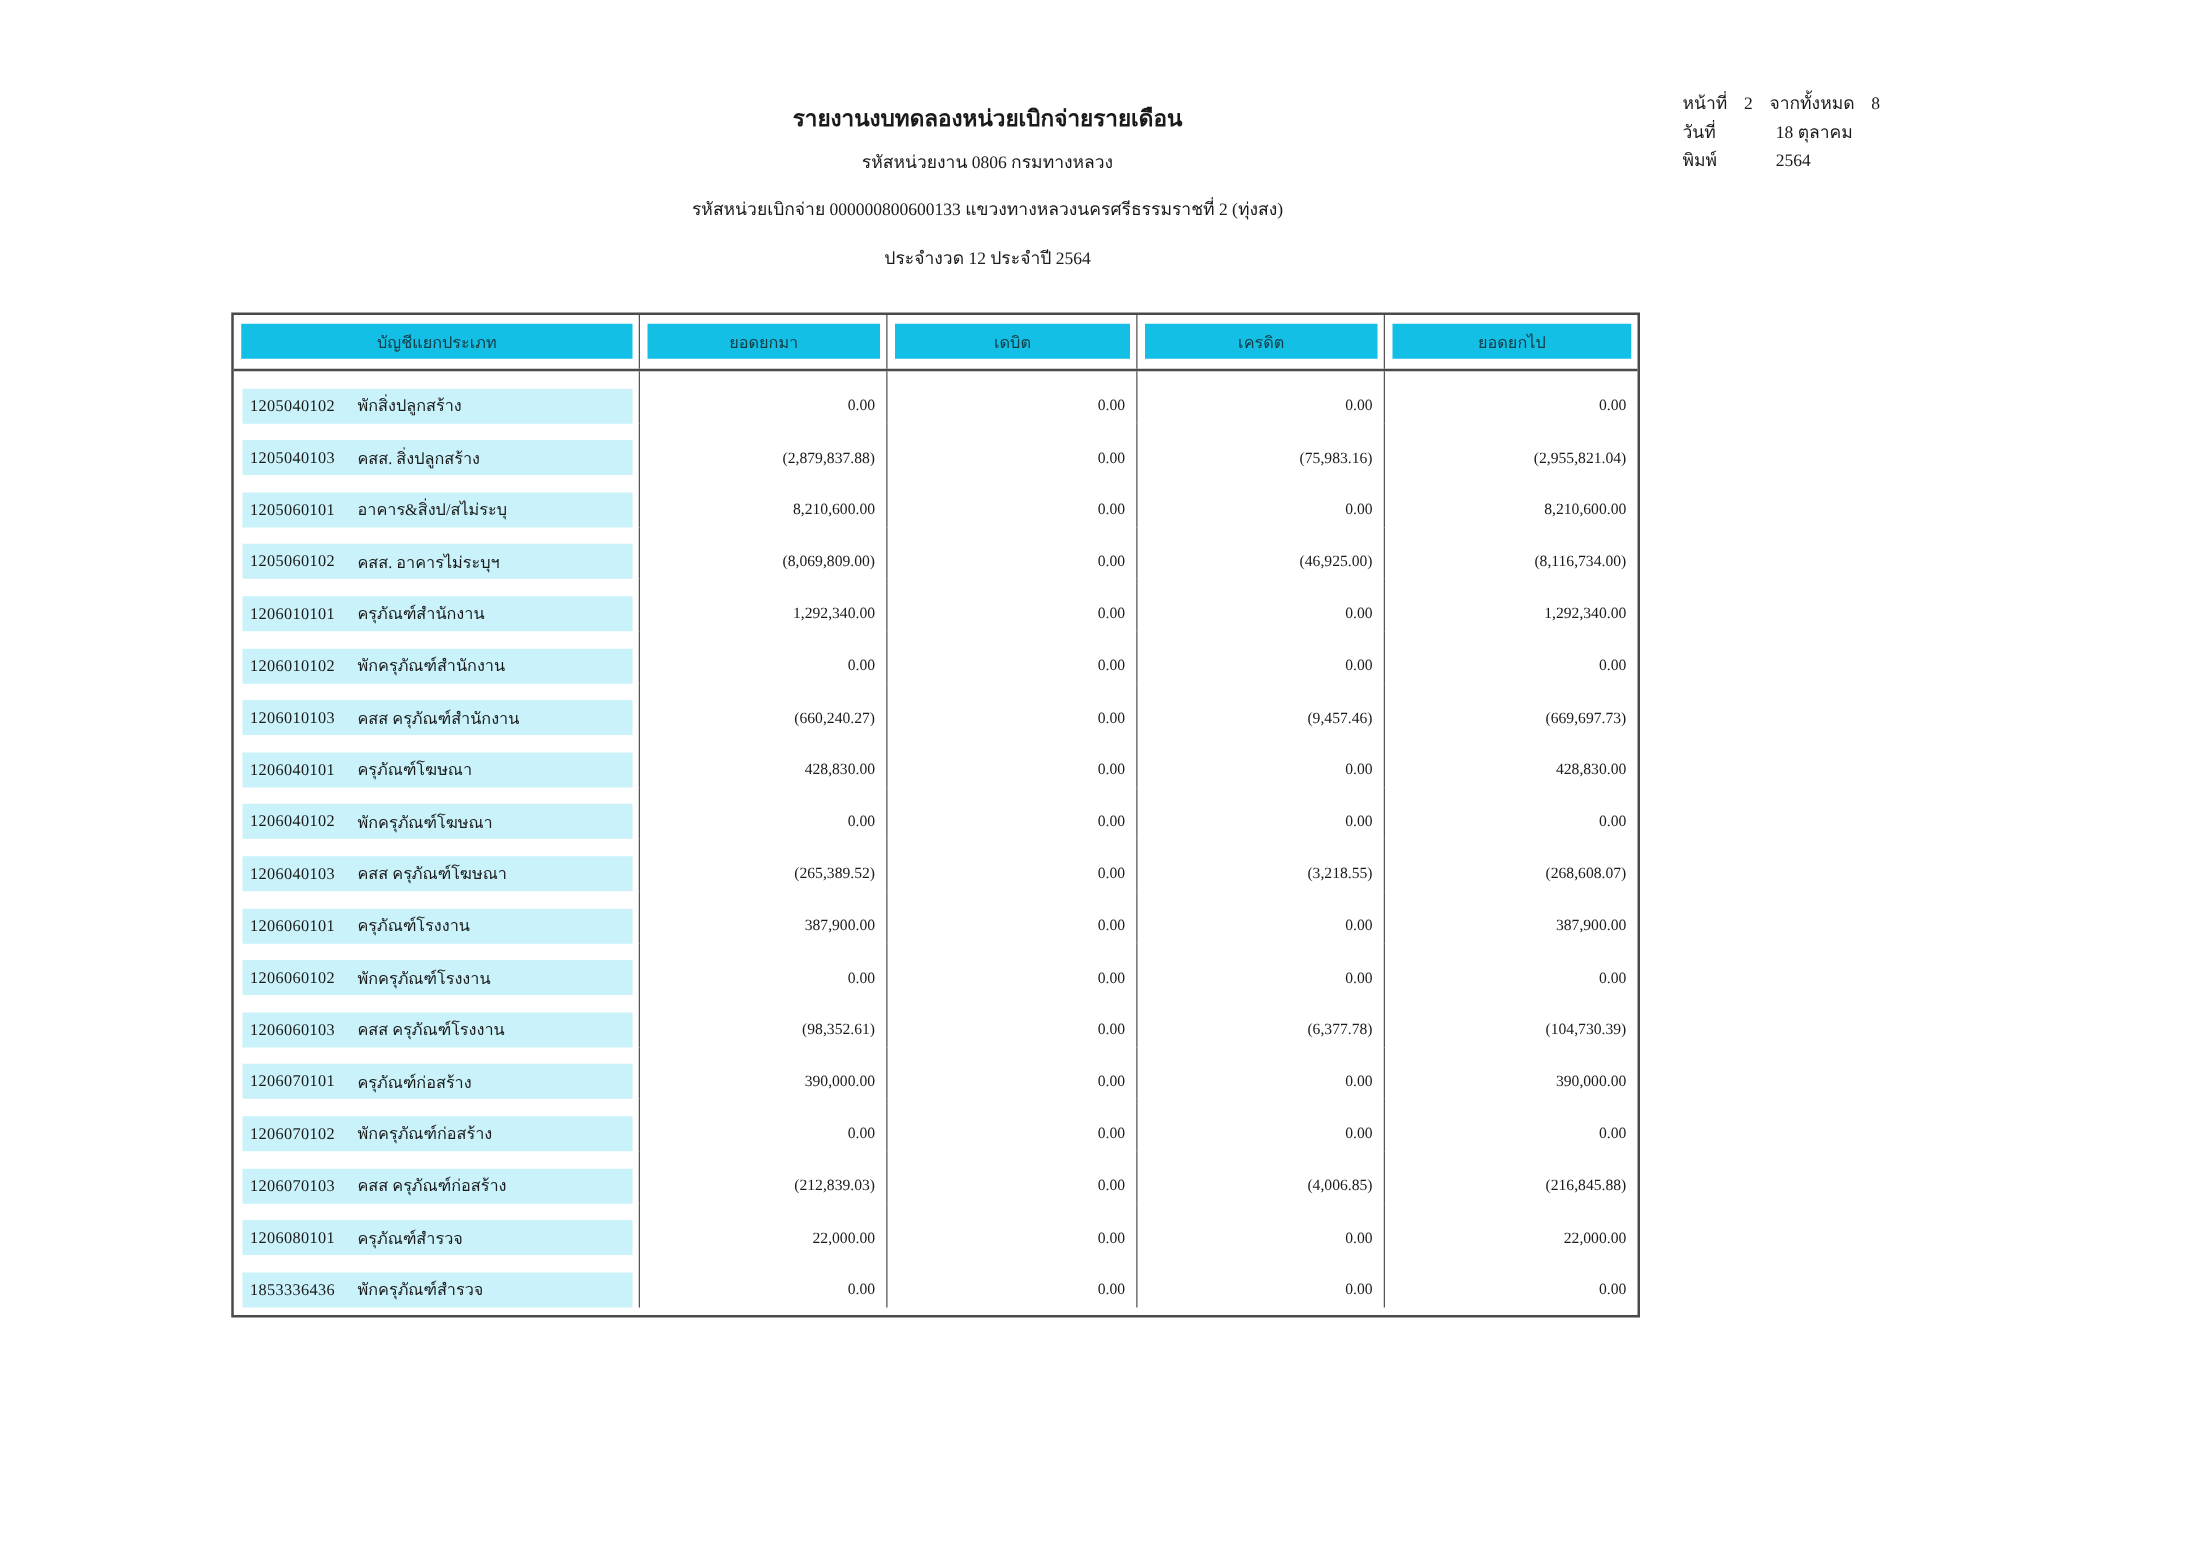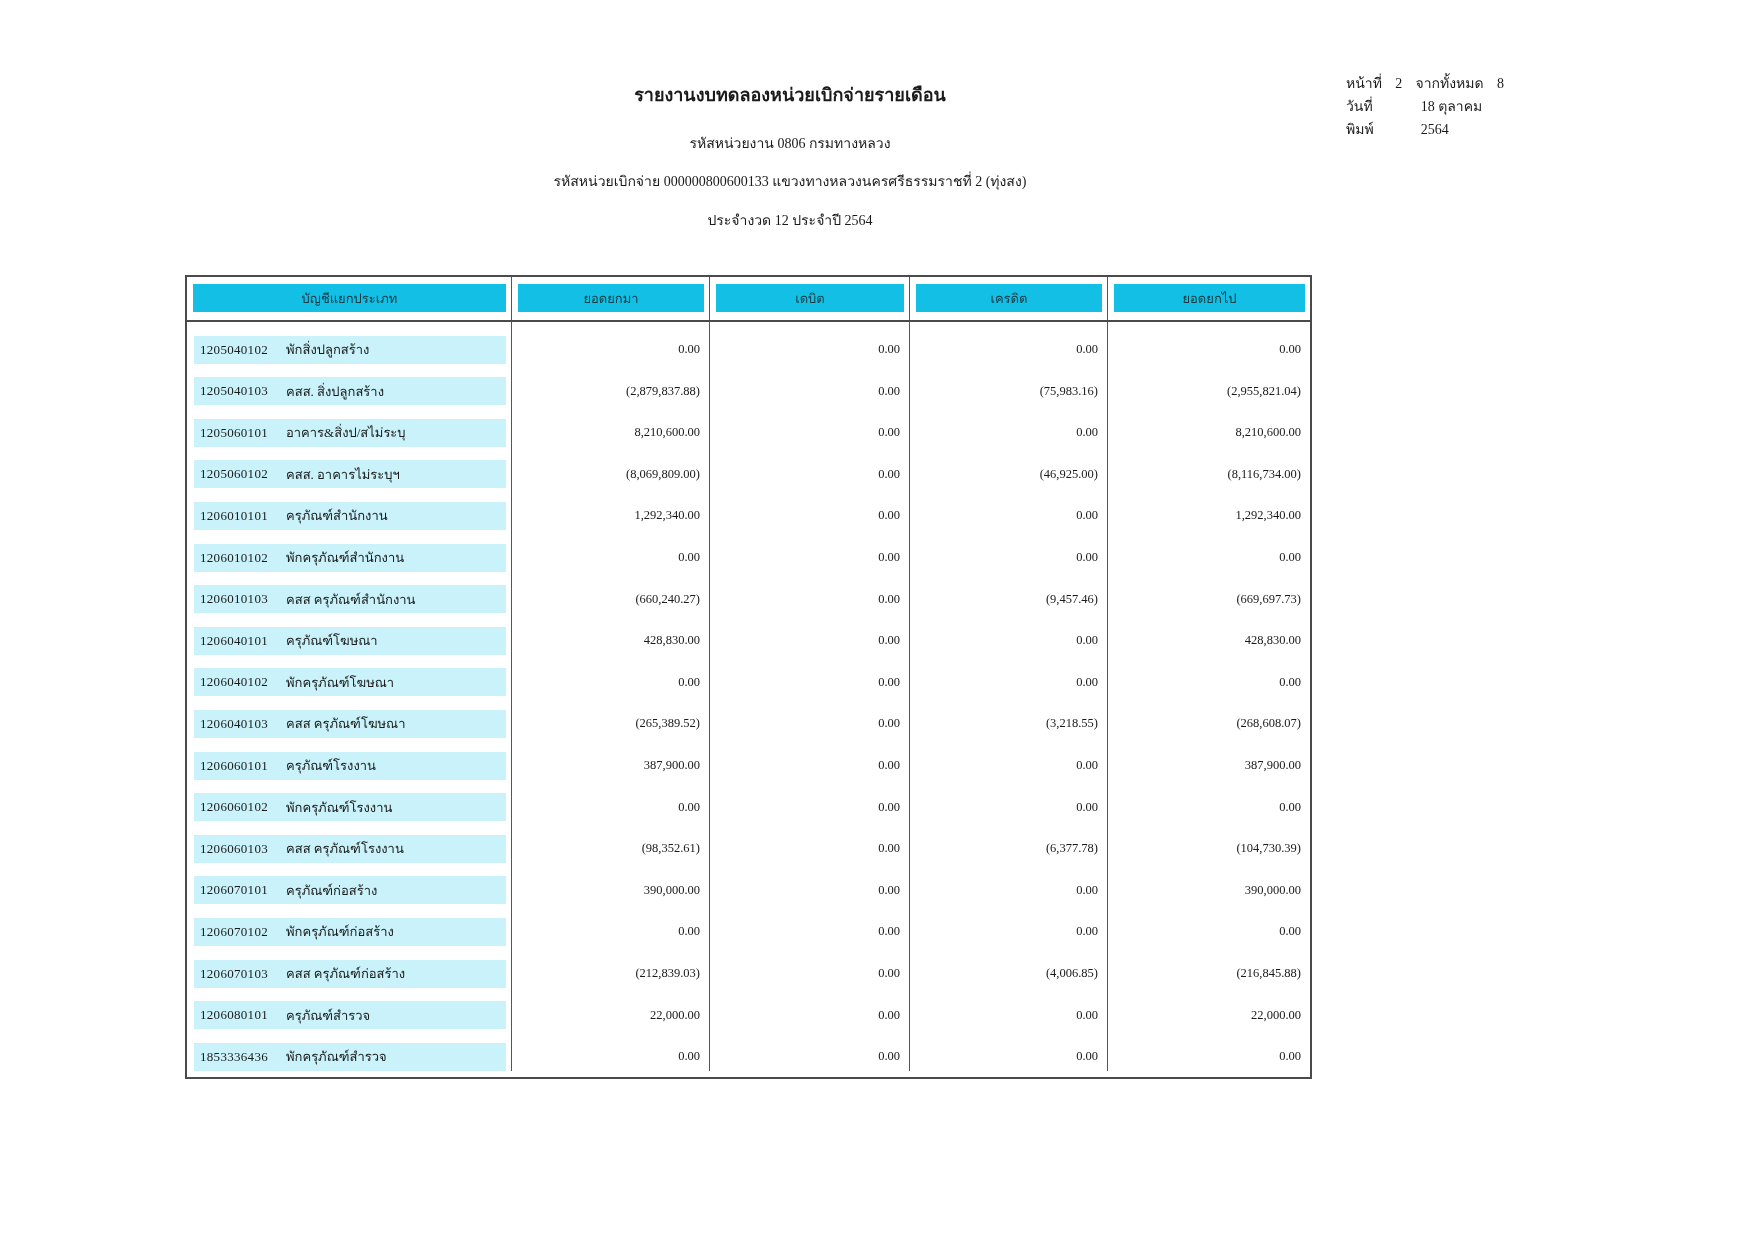--- a/index.html
+++ b/index.html
@@ -45,38 +45,37 @@
   .title-block {
     position: absolute;
     top: 80px;
     left: 0;
     width: 1580px;
     text-align: center;
   }
   .report-title {
     font-size: 18px;
     font-weight: bold;
-    margin-bottom: 23px;
+    margin-bottom: 9px;
   }
   .report-sub {
     font-size: 14px;
   }
   .sub-gap  { margin-top: 16px; }
   .sub-gap2 { margin-top: 17px; }
 
   
   .report-table {
     position: absolute;
     top: 250px;
     left: 185px;
     width: 1123px;
     border: 2px solid #4a4a4a;
     box-sizing: content-box;
     background: #fff;
-    margin-top: 25px;
   }
   .thead {
     display: grid;
     grid-template-columns: var(--cols);
     height: 43px;
     border-bottom: 2px solid #4a4a4a;
   }
   .th {
     border-right: 1.5px solid #555;
     box-sizing: border-box;

